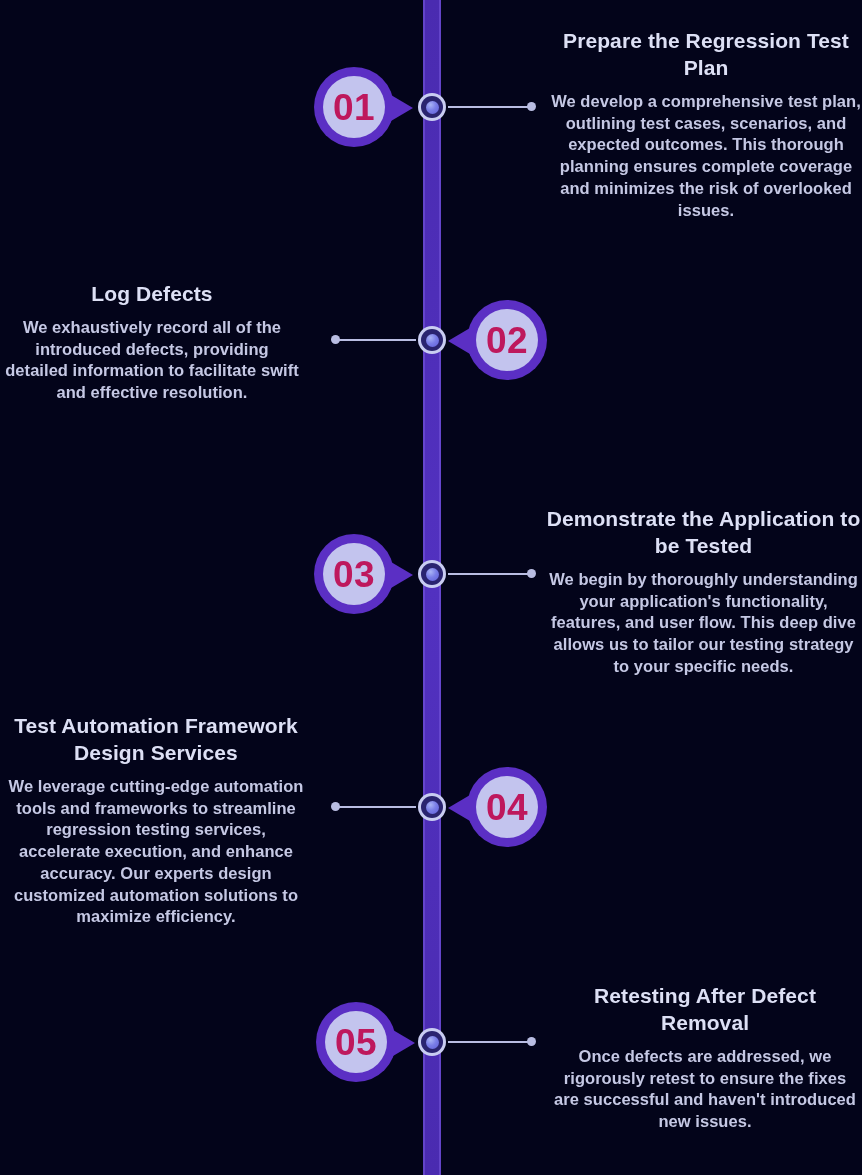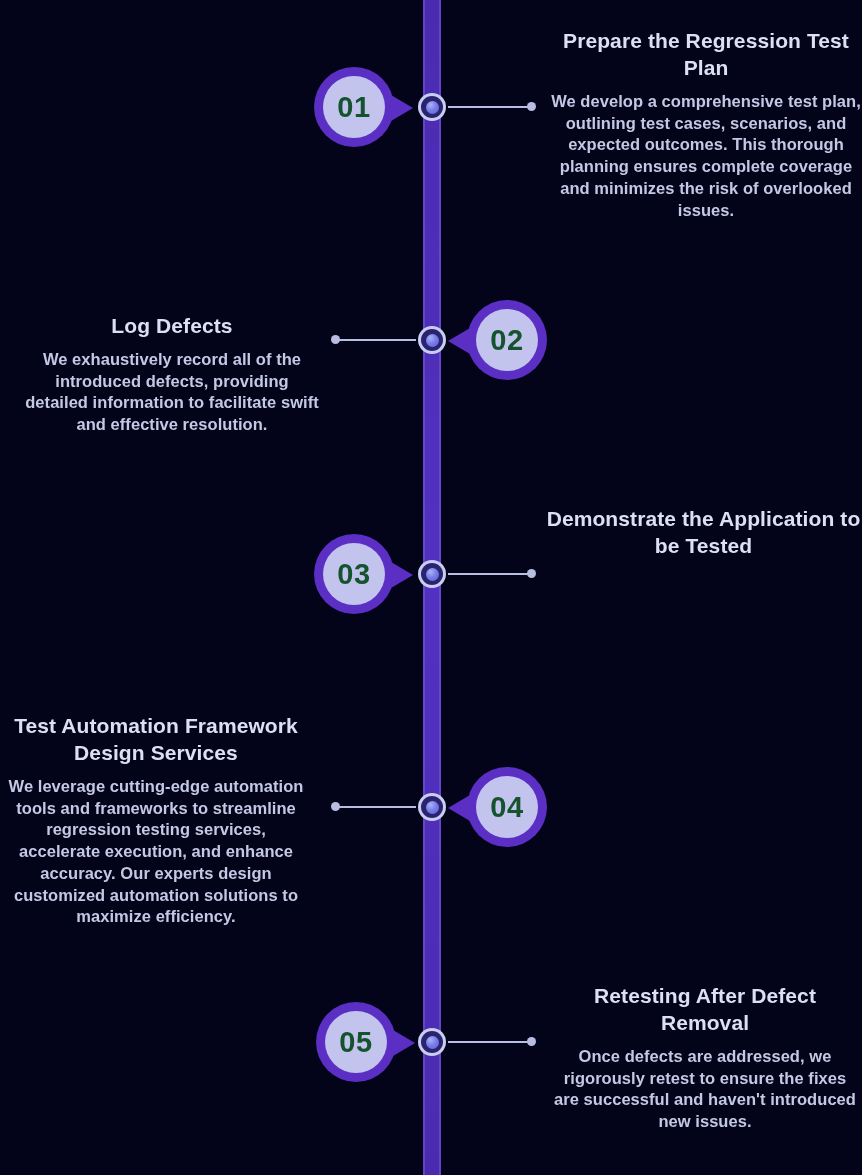--- a/index.html
+++ b/index.html
@@ -103,23 +103,23 @@
   .badge-inner {
     width: 62px;
     height: 62px;
     border-radius: 50%;
     background: #c3c4ee;
     display: flex;
     align-items: center;
     justify-content: center;
   }
   .badge-num {
-    font-size: 29px;
+    font-size: 37px;
     font-weight: 700;
-    color: #14532d;
+    color: #be185d;
     letter-spacing: 0.5px;
     line-height: 1;
   }
   
   .badge-point {
     position: absolute;
     width: 0;
     height: 0;
     top: 28px;
     border-top: 13px solid transparent;
@@ -192,21 +192,21 @@
       </div>
     </div>
     <div class="connector" style="left:336px; top:339px; width:80px;"></div>
     <div class="connector-dot" style="left:331px; top:335px;"></div>
     <div class="badge" style="left:467px; top:300px;">
       <div class="badge-inner">
         <span class="badge-num">02</span>
       </div>
       <div class="badge-point to-left"></div>
     </div>
-    <div class="text-block" style="left:24px; top:281px; width:296px;margin-top:32px;">
+    <div class="text-block" style="left:4px; top:281px; width:296px;">
       <p class="step-title">Log Defects</p>
       <p class="step-body">We exhaustively record all of the introduced defects, providing detailed information to facilitate swift and effective resolution.</p>
     </div>
   </div>
 
   <div class="step" style="top:0;">
     <div class="node" style="top:560px;">
       <div class="node-mid">
         <div class="node-core"></div>
       </div>
@@ -214,20 +214,21 @@
     <div class="connector" style="left:448px; top:573px; width:82px;"></div>
     <div class="connector-dot" style="left:527px; top:569px;"></div>
     <div class="badge" style="left:314px; top:534px;">
       <div class="badge-inner">
         <span class="badge-num">03</span>
       </div>
       <div class="badge-point to-right"></div>
     </div>
     <div class="text-block" style="left:545px; top:494px; width:317px;margin-top:12px;">
       <p class="step-title">Demonstrate the Application to be Tested</p>
+      <p class="step-body">We begin by thoroughly understanding your application's functionality, features, and user flow. This deep dive allows us to tailor our testing strategy to your specific needs.</p>
     </div>
   </div>
 
   <div class="step" style="top:0;">
     <div class="node" style="top:793px;">
       <div class="node-mid">
         <div class="node-core"></div>
       </div>
     </div>
     <div class="connector" style="left:336px; top:806px; width:80px;"></div>

